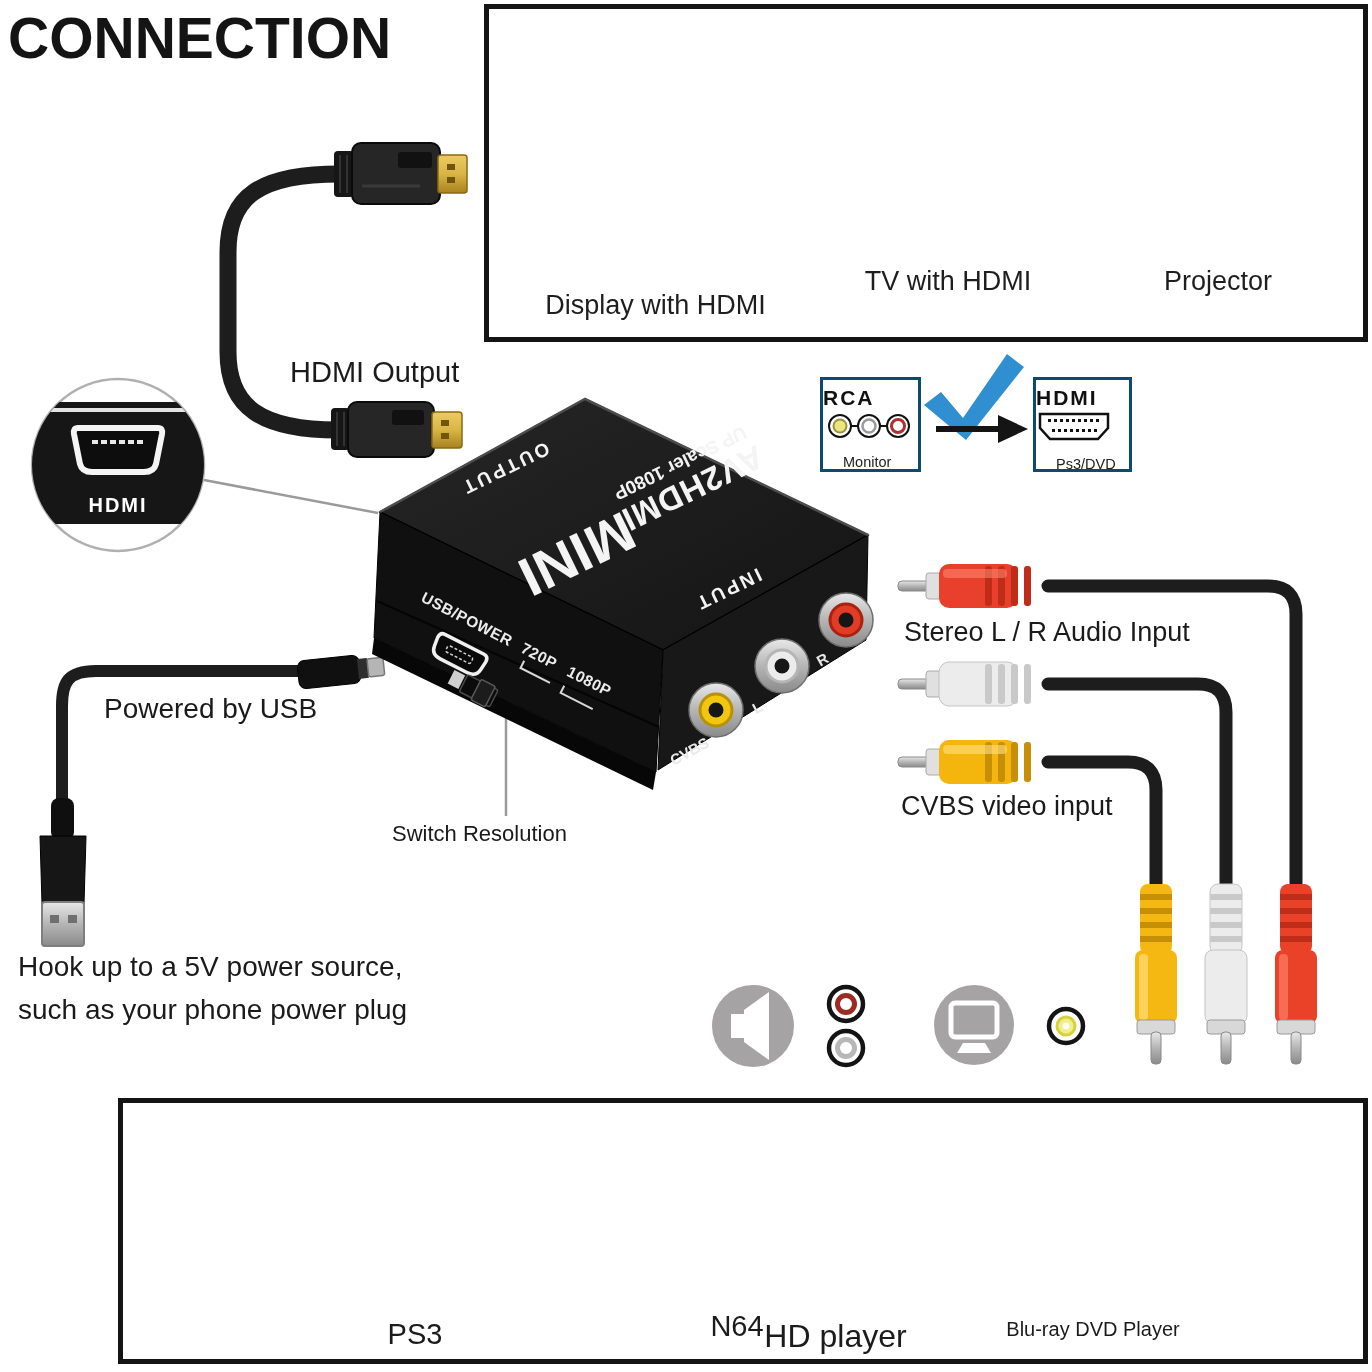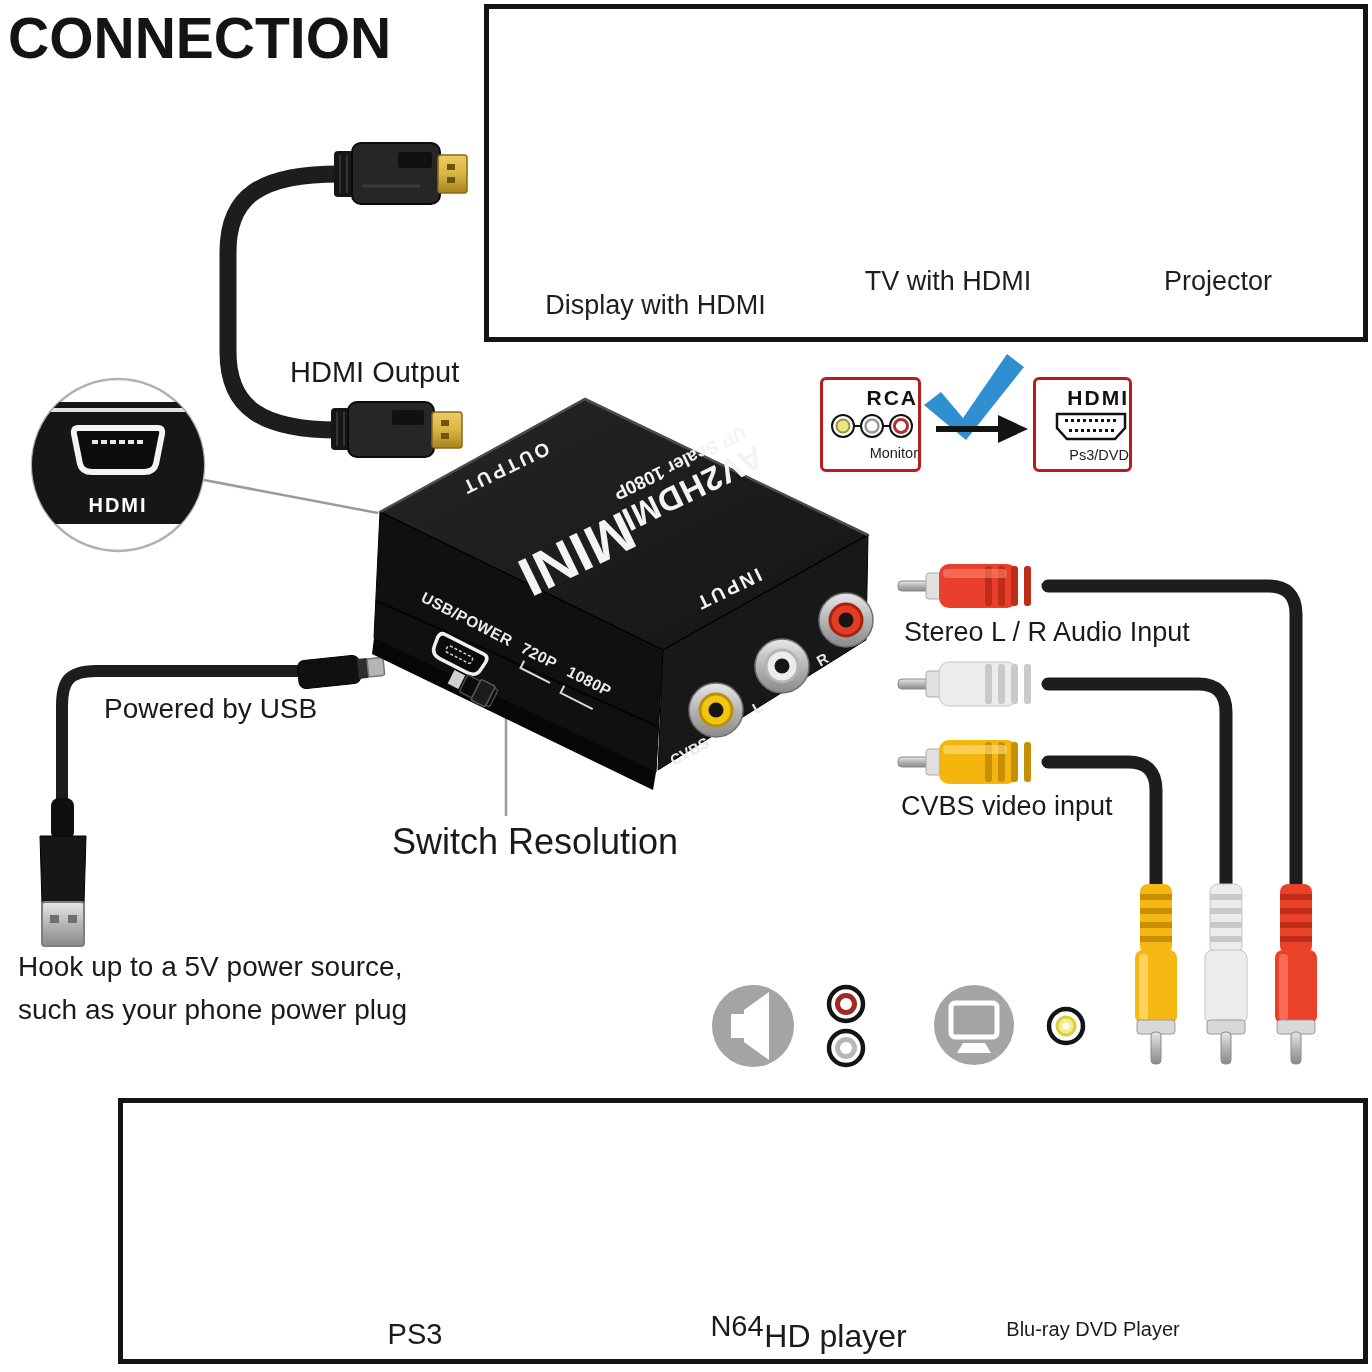--- a/index.html
+++ b/index.html
@@ -10,25 +10,25 @@
   #bg-art { position:absolute; left:0; top:0; z-index:1; }
   .lbl { position:absolute; z-index:3; color:#1b1b1b; font-family:"Liberation Sans",sans-serif; }
   .ctr { text-align:center; }
   #page-title { left:8px; top:6px; font-size:57px; font-weight:900; line-height:1.14; letter-spacing:0; color:#141414; }
   .panel { position:absolute; z-index:2; border:5px solid #141414; background:#fff; box-sizing:border-box; }
   #output-panel { left:484px; top:4px; width:884px; height:338px; }
   #source-panel { left:118px; top:1098px; width:1250px; height:266px; }
   .dev-lbl { font-size:27px; color:#1e1e1e; }
   .callout { font-size:28px; color:#1a1a1a; }
   
-  .cmp-box { position:absolute; z-index:3; border:3px solid #b91c1c; border-radius:6px; background:#fff; box-sizing:border-box; text-align:right; }
+  .cmp-box { position:absolute; z-index:3; border:3px solid #0c4a6e; border-radius:0; background:#fff; box-sizing:border-box; text-align:left; }
   #rca-box { left:820px; top:377px; width:101px; height:95px; }
   #hdmi-box { left:1033px; top:377px; width:99px; height:95px; }
   .cmp-title { font-size:21px; font-weight:bold; letter-spacing:2px; color:#111; margin-top:6px; }
-  .cmp-cap { font-size:14.5px; color:#222; margin-top:0; }
+  .cmp-cap { font-size:14.5px; color:#222; margin-top:9px;padding-left:20px; }
   
   .cv-rot { position:absolute; z-index:4; color:#f4f4f4; text-align:center; transform-origin:50% 50%; }
   #cv-output { left:455px; top:457px; width:100px; font-size:19px; font-weight:bold; letter-spacing:3px; transform:rotate(154deg); }
   #cv-mini   { left:487px; top:522px; width:180px; font-size:55px; font-weight:900; transform:rotate(154deg) scaleX(1.04); }
   #cv-model  { left:583px; top:452px; width:210px; transform:rotate(154deg); line-height:1.05; }
   #cv-model .l1 { font-size:33px; font-weight:900; letter-spacing:1px; }
   #cv-model .l2 { font-size:18.5px; font-weight:bold; }
   #cv-input  { left:678px; top:578px; width:100px; font-size:19px; font-weight:bold; letter-spacing:3px; transform:rotate(154deg); }
 </style>
 </head>
@@ -438,21 +438,21 @@
   <div class="cv-rot" id="cv-output">OUTPUT</div>
   <div class="cv-rot" id="cv-mini">MINI</div>
   <div class="cv-rot" id="cv-model">
     <div class="l1">AV2HDMI</div>
     <div class="l2">UP Scaler 1080P</div>
   </div>
   <div class="cv-rot" id="cv-input">INPUT</div>
 
   <div class="lbl callout" style="left:290px; top:356px; font-size:29px;">HDMI Output</div>
   <div class="lbl callout" style="left:104px; top:693px;">Powered by USB</div>
-  <div class="lbl callout" style="left:392px; top:821px; font-size:36px;">Switch Resolution</div>
+  <div class="lbl callout" style="left:392px; top:821px; font-size:22px;">Switch Resolution</div>
   <div class="lbl callout" style="left:904px; top:617px; font-size:27px;">Stereo L / R Audio Input</div>
   <div class="lbl callout" style="left:901px; top:791px; font-size:27px;">CVBS video input</div>
   <div class="lbl callout" style="left:18px; top:951px;">Hook up to a 5V power source,</div>
   <div class="lbl callout" style="left:18px; top:994px;">such as your phone power plug</div>
 
   <div class="lbl ctr" style="left:345px; top:1318px; width:140px; font-size:29px;">PS3</div>
   <div class="lbl ctr" style="left:667px; top:1310px; width:140px; font-size:29px;">N64</div>
   <div class="lbl ctr" style="left:753px; top:1318px; width:165px; font-size:32px;">HD player</div>
   <div class="lbl ctr" style="left:958px; top:1318px; width:270px; font-size:20px;">Blu-ray DVD Player</div>
 

